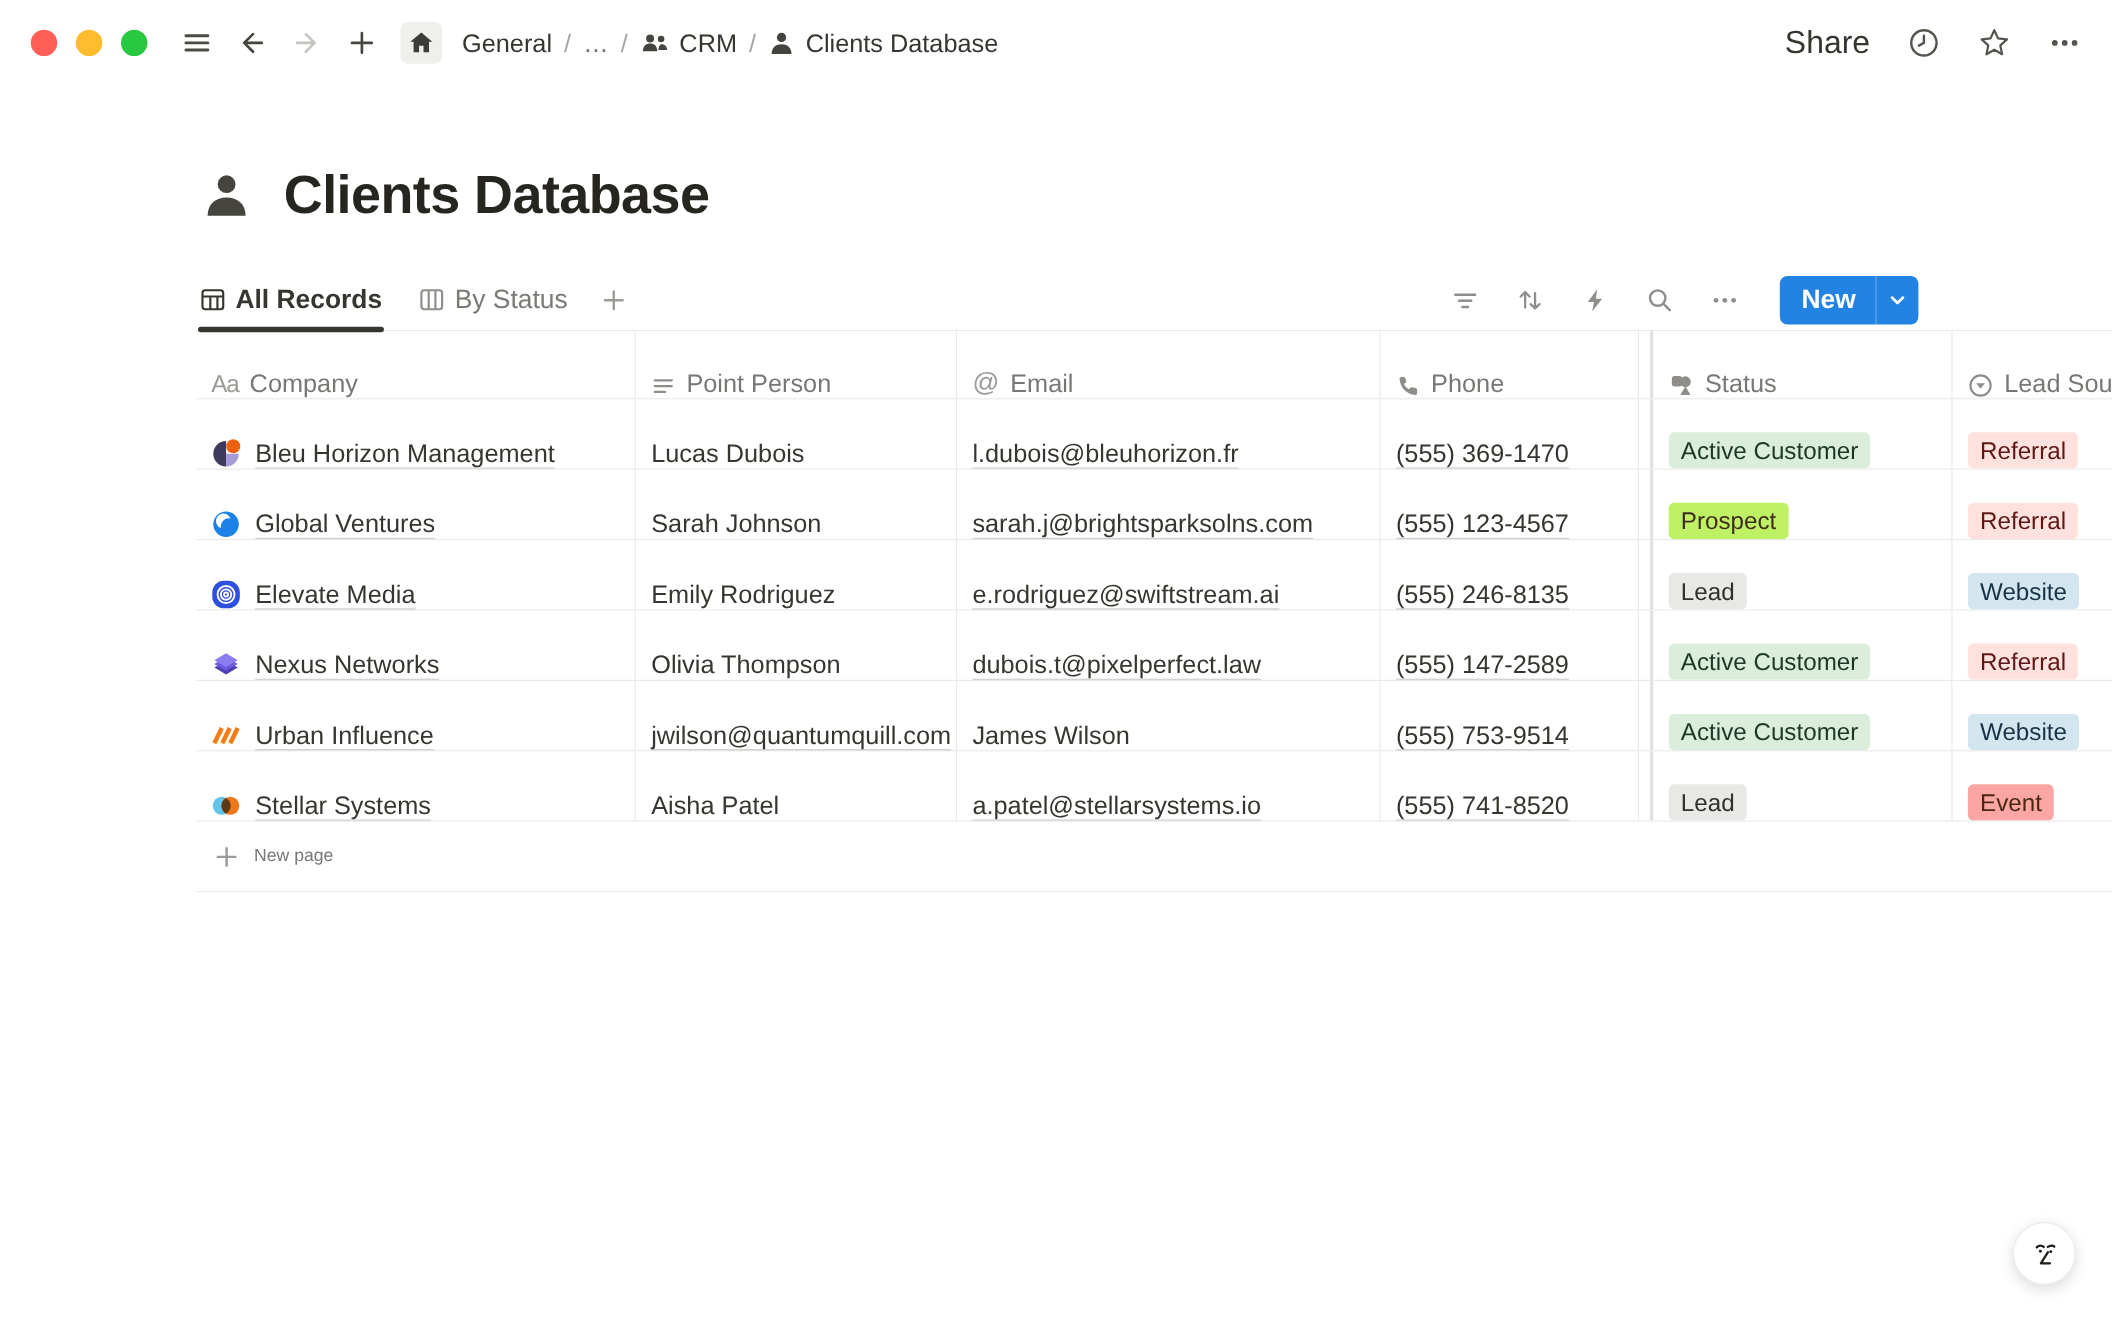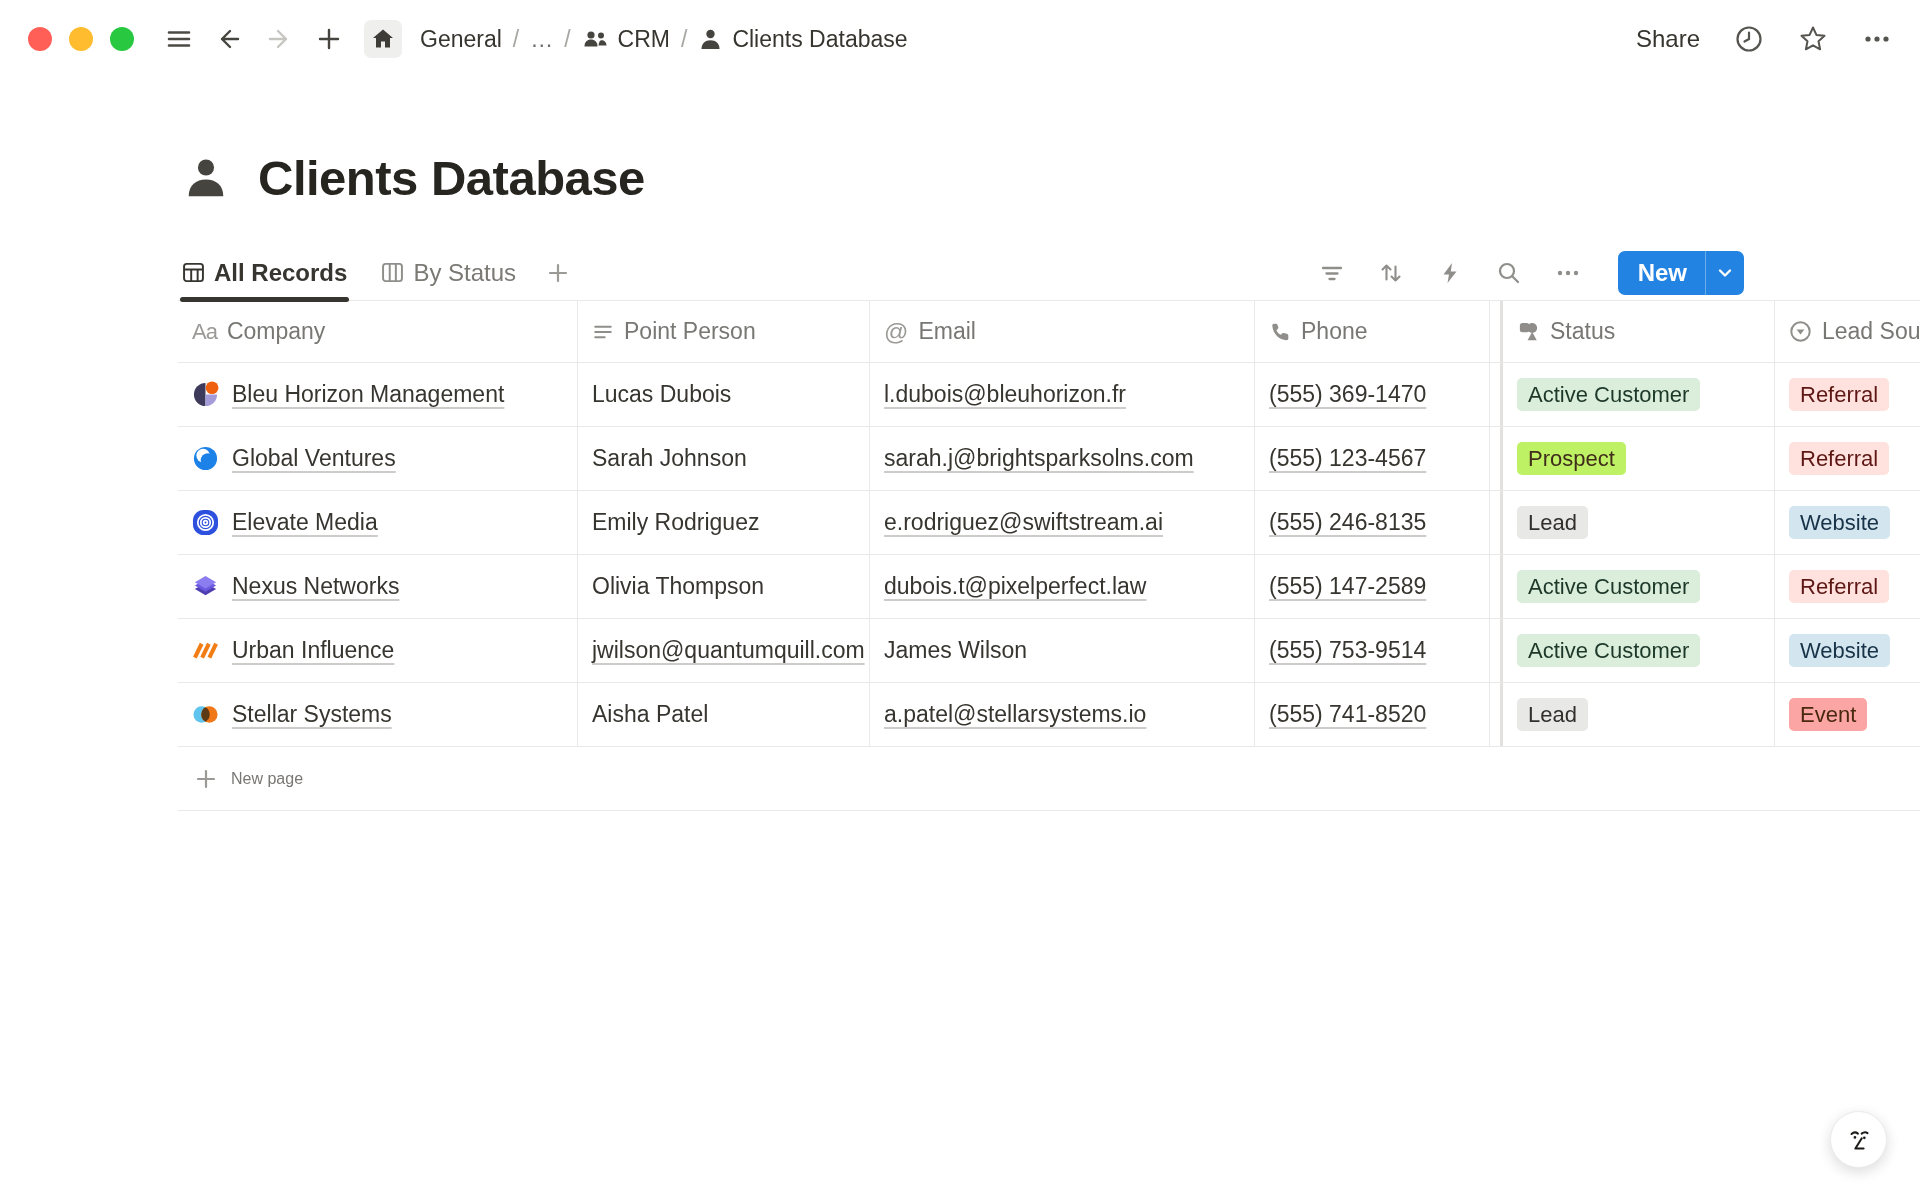--- a/index.html
+++ b/index.html
@@ -17,21 +17,21 @@
   .traffic { display:flex; align-items:center; gap:17px; margin-right:30px; }
   .dot { width:24px; height:24px; border-radius:50%; }
   .dot.red{background:#FF5F57;} .dot.yellow{background:#FEBC2E;} .dot.green{background:#28C840;}
   .tb-icon { width:30px; height:30px; display:flex; align-items:center; justify-content:center; margin-right:20px; cursor:pointer; }
   .home-chip { width:38px; height:38px; background:#EFEFED; border-radius:7px; display:flex; align-items:center; justify-content:center; margin-right:12px; cursor:pointer; }
   .crumbs { display:flex; align-items:center; font-size:23px; color:#37352F; }
   .crumb { display:flex; align-items:center; gap:9px; padding:4px 6px; border-radius:6px; cursor:pointer; white-space:nowrap; }
   .crumb-sep { color:#A8A6A2; margin:0 5px; font-size:23px; }
   .crumb.dim { color:#6F6E6A; }
   .tb-right { position:absolute; right:28px; top:0; height:78px; display:flex; align-items:center; gap:34px; }
-  .share { font-size:24px; color:#37352F; cursor:pointer; }
+  .share { font-size:29px; color:#37352F; cursor:pointer; }
 
   
   .content { position:absolute; left:178px; top:0; width:1742px; }
 
   .title-row { position:absolute; top:150px; left:4px; display:flex; align-items:center; gap:28px; }
   .title-icon { width:48px; height:48px; }
   .page-title { font-size:49px; font-weight:700; letter-spacing:-0.5px; color:#27251F; }
 
   
   .tabbar { position:absolute; top:245px; left:0; width:1742px; height:56px; border-bottom:1px solid #E9E9E7; display:flex; align-items:center; }
@@ -44,21 +44,21 @@
   .view-toolbar { position:absolute; right:176px; top:245px; height:56px; display:flex; align-items:center; gap:33px; }
   .vt-icon { width:26px; height:26px; display:flex; align-items:center; justify-content:center; cursor:pointer; }
   .new-btn { display:flex; align-items:center; height:44px; border-radius:7px; overflow:hidden; cursor:pointer; margin-left:4px; }
   .new-btn .label-part { color:#fff; font-size:24px; font-weight:600; padding:0 18px 0 20px; height:100%; display:flex; align-items:center; }
   .new-btn .divider { width:1px; height:100%; background:rgba(255,255,255,0.32); }
   .new-btn .chev-part { width:38px; height:100%; display:flex; align-items:center; justify-content:center; }
 
   
   .db-table { position:absolute; top:301px; left:178px; width:1742px; }
   .trow { display:grid; grid-template-columns:400px 292px 385px 235px 13px 272px 1fr; border-bottom:1px solid #E9E9E7; }
-  .cell { display:flex; align-items:center; padding:0 10px 0 14px; overflow:hidden; white-space:nowrap; }
+  .cell { display:flex; align-items:flex-end; padding:0 10px 0 14px; overflow:hidden; white-space:nowrap; }
   .vline { border-right:1px solid #E9E9E7; }
   .gapcell { border-right:3px solid #E2E1DF; padding:0; }
   .thead { height:62px; }
   .thead .cell { color:#787774; font-size:23px; gap:10px; }
   .th-icon { display:flex; align-items:center; justify-content:center; color:#8F8E8B; flex:none; }
   .aa-glyph { font-size:22px; color:#9B9A97; letter-spacing:-1px; }
   .at-glyph { font-size:24px; color:#9B9A97; }
   .tdata { height:64px; font-size:23px; color:#37352F; }
   .tdata .cell-company { gap:13px; }
   .logo { width:27px; height:27px; flex:none; }

